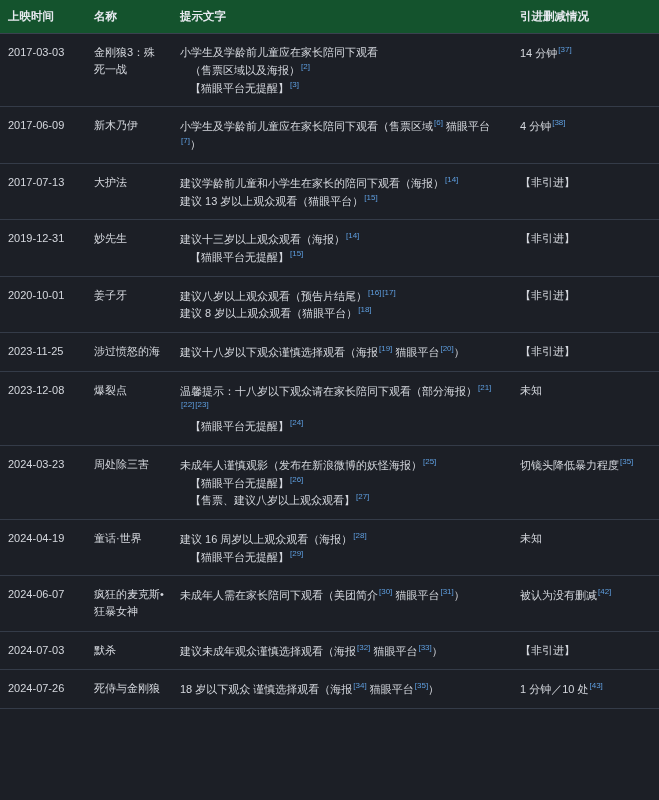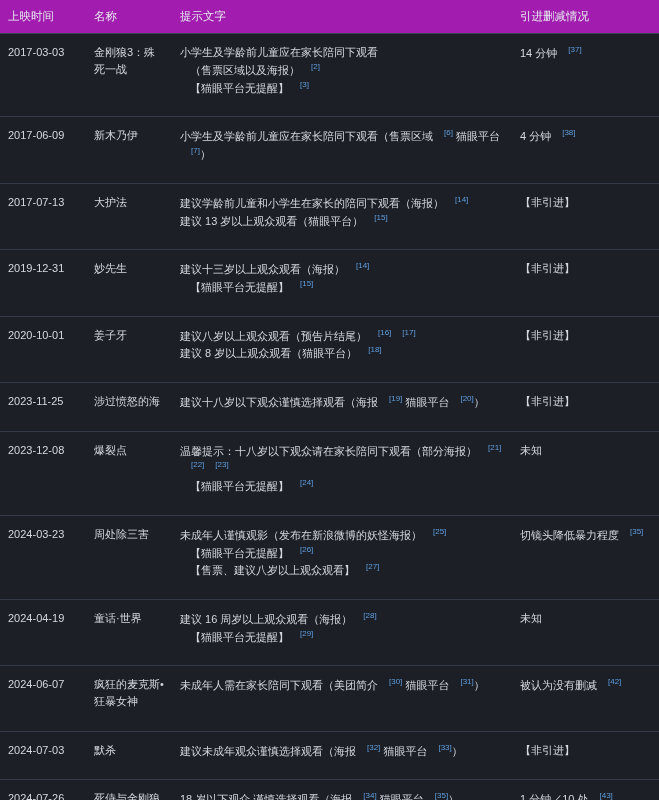--- a/index.html
+++ b/index.html
@@ -20,51 +20,51 @@
     padding: 0;
     background: #1c1f26;
   }
   table.film-table {
     width: 659px;
     border-collapse: collapse;
     table-layout: fixed;
   }
   table.film-table th {
     text-align: left;
-    font-weight: normal;
+    font-weight: bold;
     font-size: 11.5px;
     color: #e6e9ef;
     padding: 9px 8px 9px 8px;
     border-bottom: 1px solid #3a414f;
-    background: #a21caf;
+    background: #14532d;
     vertical-align: middle;
   }
   table.film-table td {
-    padding: 10px 8px 20px 8px;
+    padding: 10px 8px 10px 8px;
     border-bottom: 1px solid #343b48;
     vertical-align: top;
     line-height: 1.55;
     font-size: 11px;
     color: #d5d8de;
   }
   tr.row:last-child td { border-bottom: 1px solid #343b48; }
   .col-date   { width: 86px; }
   .col-name   { width: 86px; }
   .col-text   { width: 340px; }
   .col-cut    { width: 147px; }
   .cell-date  { white-space: nowrap; }
   .cell-name  { word-break: break-all; }
   .line { display: block; }
   .indent { padding-left: 10px; }
   .ref {
     color: #5f9fe0;
     font-size: 8px;
     vertical-align: super;
     white-space: nowrap;
-    margin-left: 11px;
+    margin-left: 1px;
   }
 </style>
 </head>
 <body>
 
 <div class="wrap">
   <table class="film-table">
     <colgroup>
       <col class="col-date">
       <col class="col-name">

